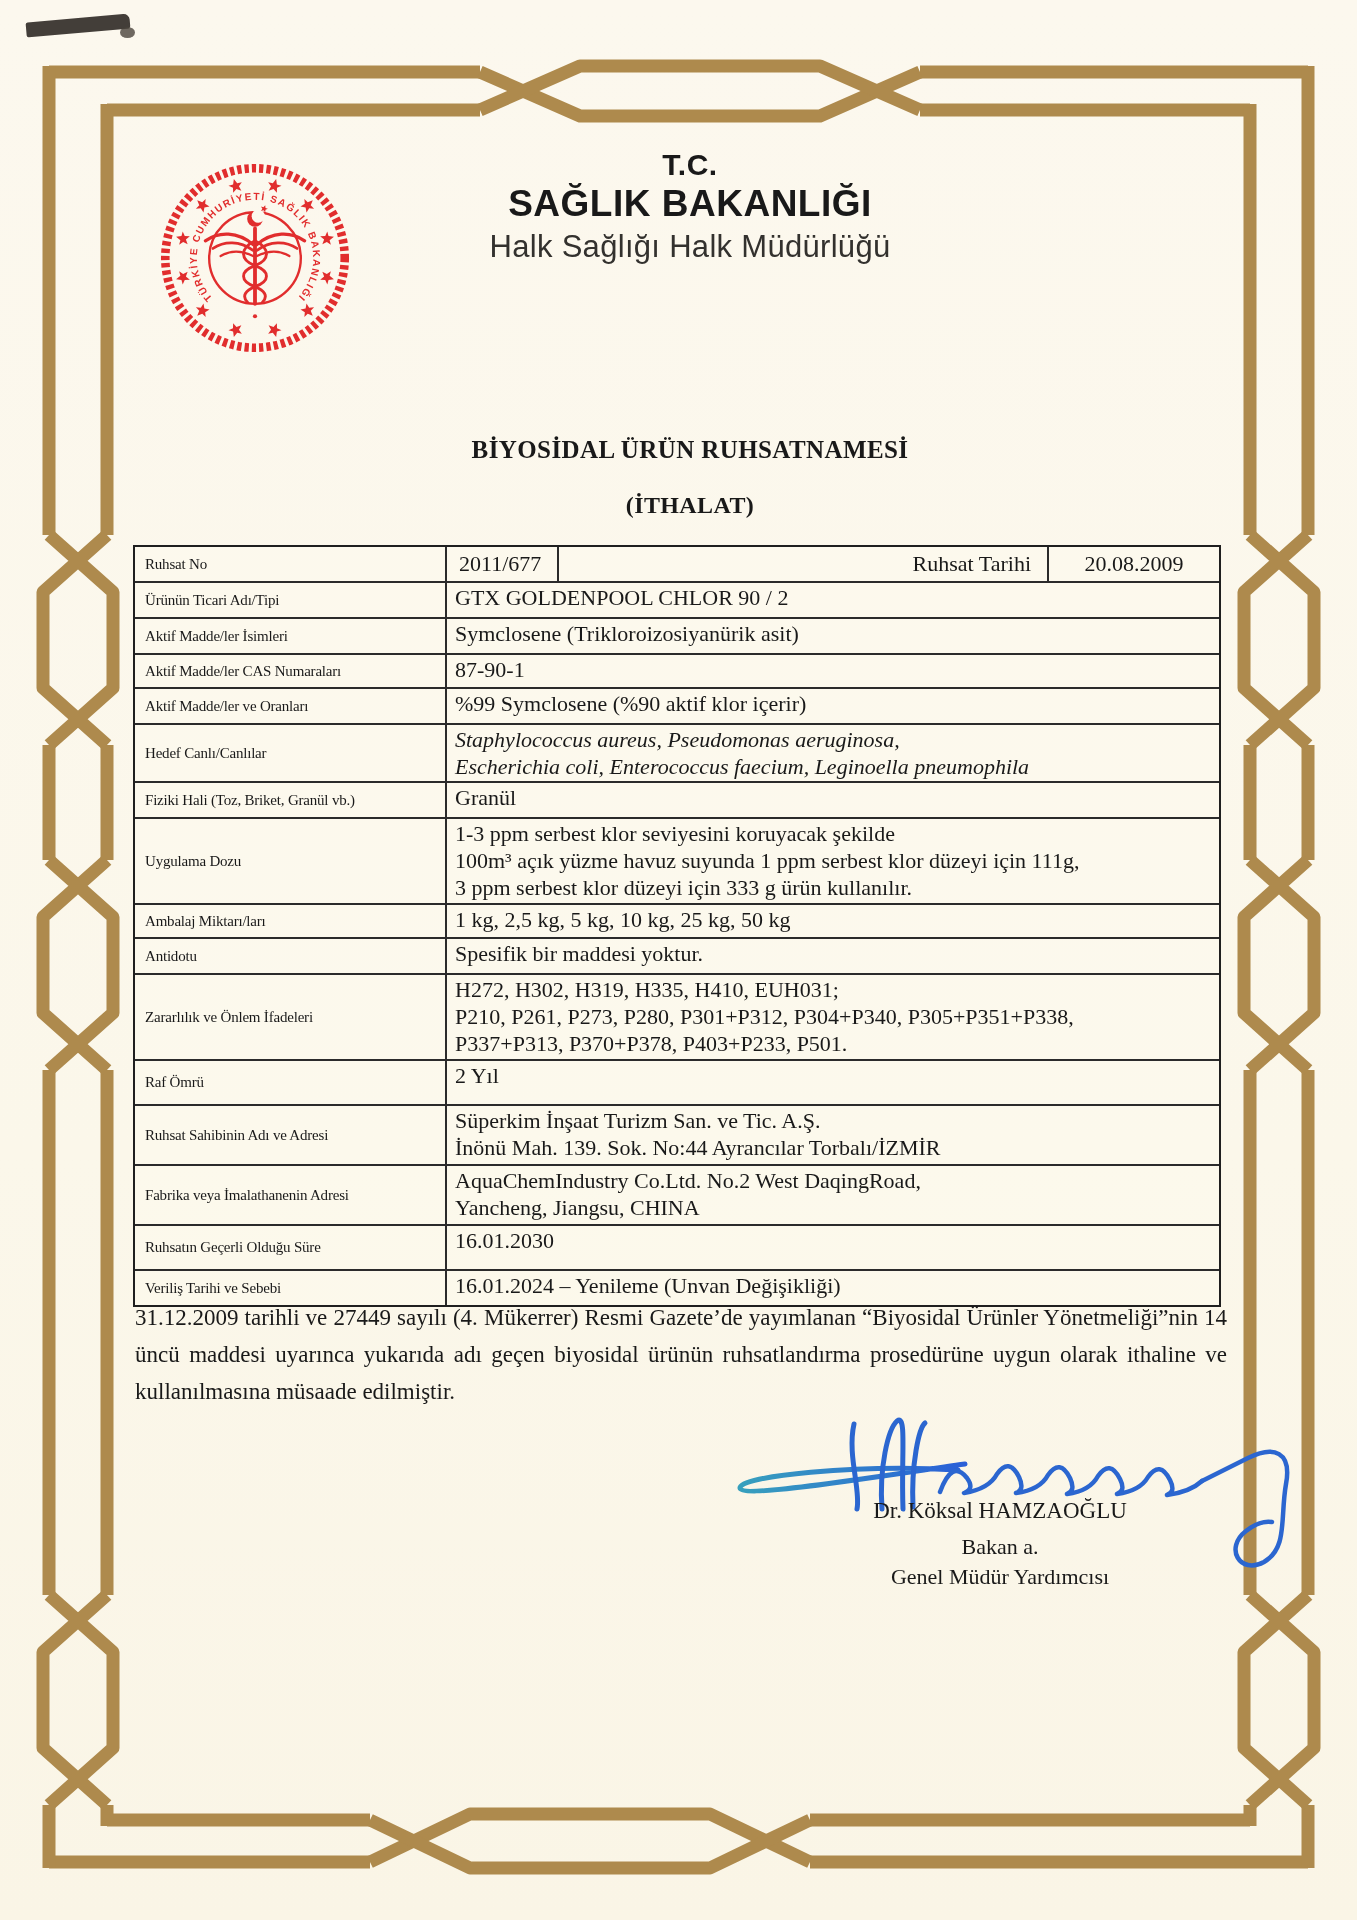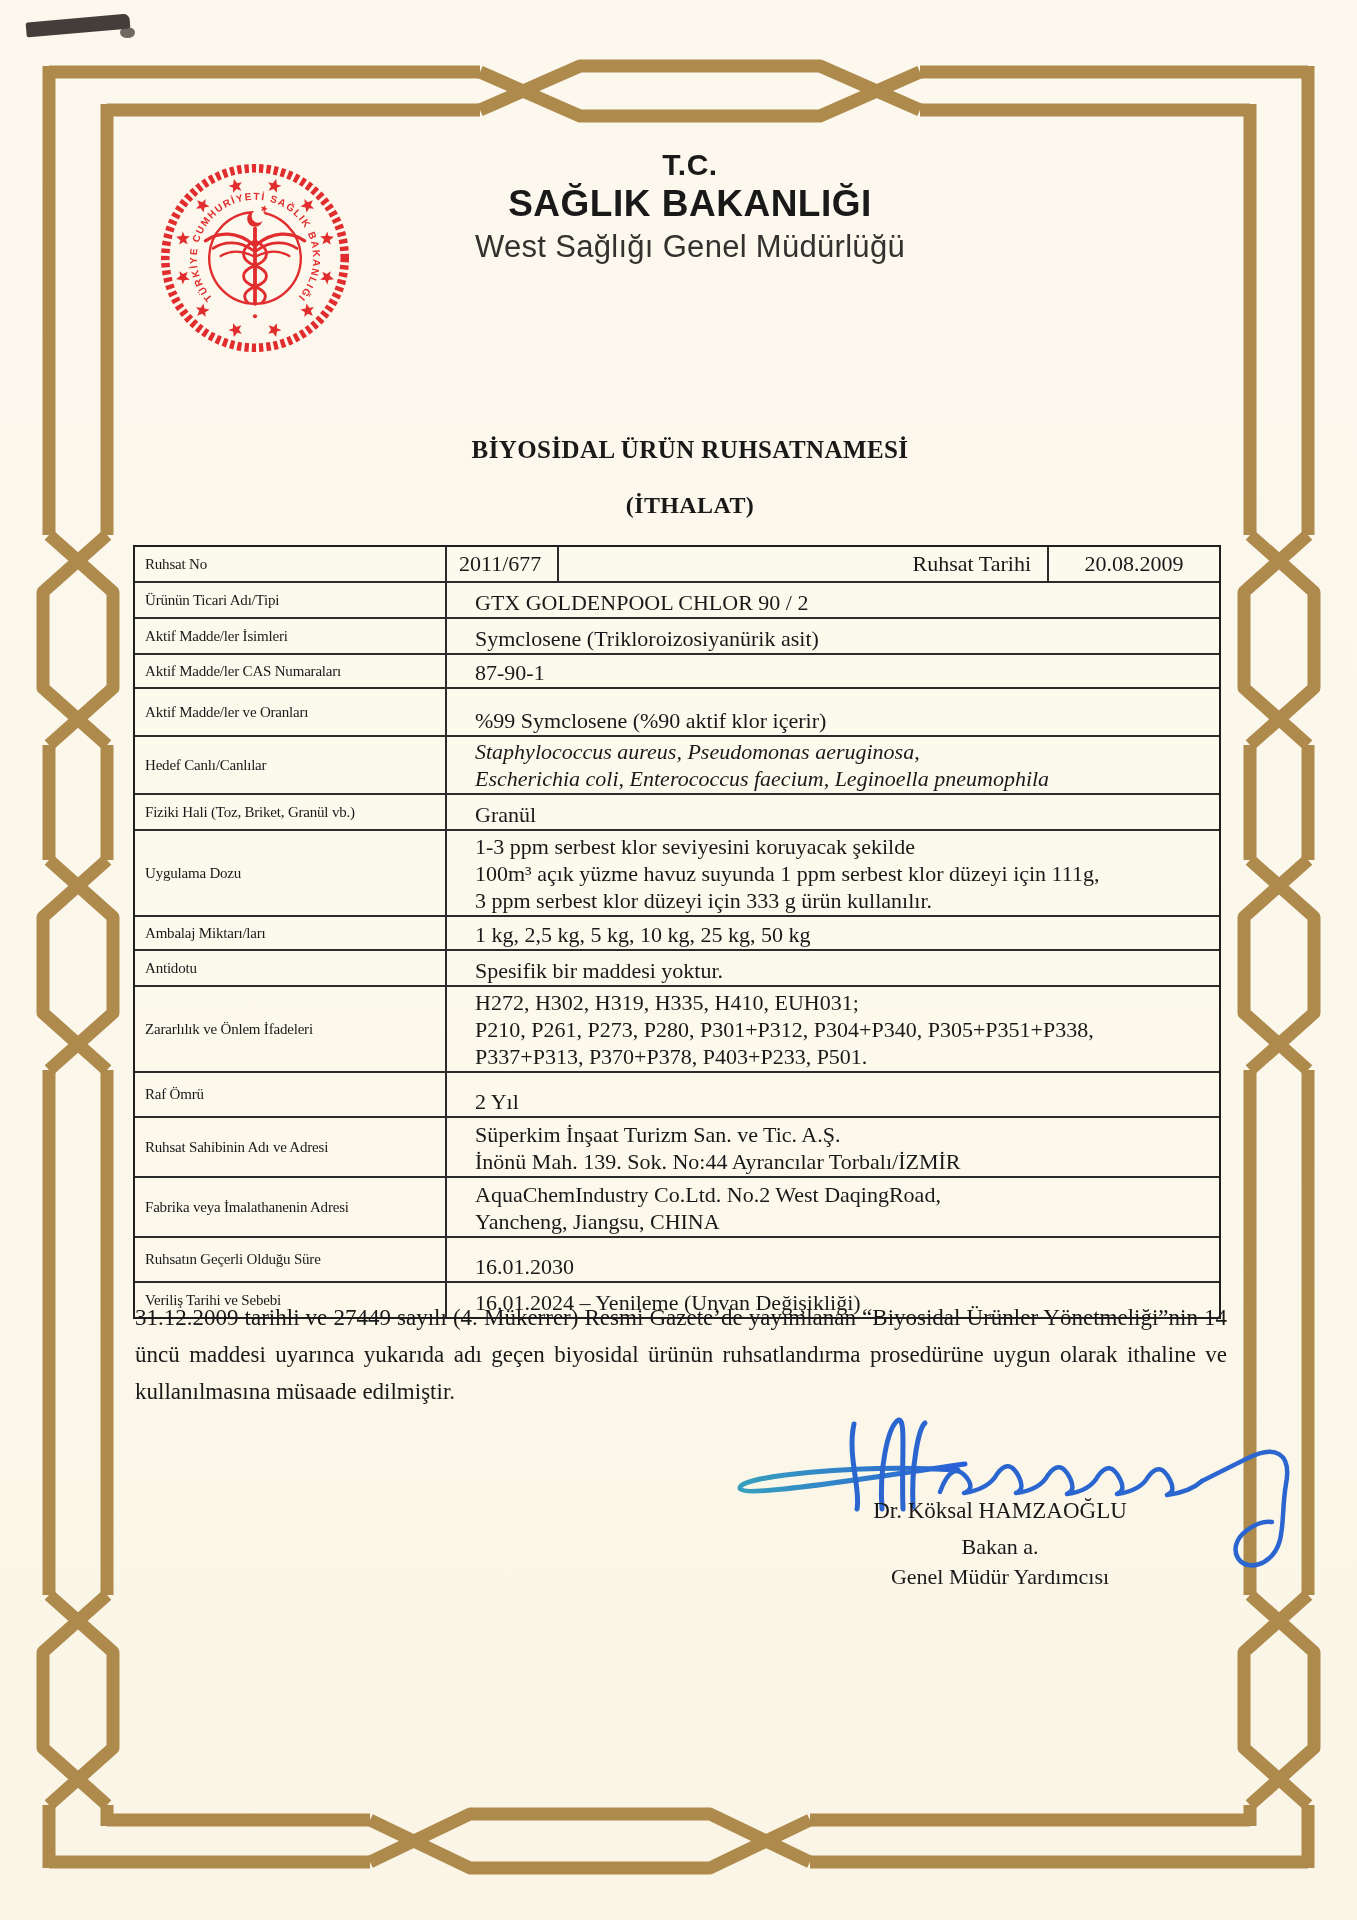--- a/index.html
+++ b/index.html
@@ -25,21 +25,21 @@
   
   .doc-title{left:340px;top:436px;width:700px;text-align:center;font-weight:bold;font-size:25px;letter-spacing:.4px;}
   .doc-sub{left:340px;top:492px;width:700px;text-align:center;font-weight:bold;font-size:24px;letter-spacing:.4px;}
 
   
   .rtable{left:133px;top:545px;width:1088px;border:2.5px solid #1f1f1f;box-sizing:border-box;background:rgba(255,252,240,.35);}
   .trow{display:flex;box-sizing:border-box;}
   .trow + .trow{border-top:2px solid #2b2b2b;}
   .tcell{display:flex;align-items:center;padding:1px 8px;box-sizing:border-box;font-size:22px;}
   .tlabel{width:312px;flex:none;border-right:2px solid #2b2b2b;font-size:15px;letter-spacing:-.2px;white-space:nowrap;padding-left:10px;}
-  .tvalue{flex:1;flex-direction:column;align-items:flex-start;justify-content:flex-end;line-height:27px;padding-left:28px;}
+  .tvalue{flex:1;flex-direction:column;align-items:flex-start;justify-content:flex-start;line-height:27px;padding-left:8px;}
   .tvalue span{display:block;}
   .tv-no{width:112px;flex:none;border-right:2px solid #2b2b2b;padding-left:12px;}
   .tv-mid{flex:1;justify-content:flex-end;border-right:2px solid #2b2b2b;padding-right:16px;}
   .tv-date{width:170px;flex:none;justify-content:center;}
   .italic .tvalue span{font-style:italic;}
 
   
   .law-par{left:135px;top:1300px;width:1092px;font-size:23px;line-height:1.6;text-align:justify;}
 
   
@@ -125,21 +125,21 @@
       <path d="M112,102 C 126,92 142,92 154,100" stroke-width="2.9"></path>
       <path d="M112,108 C 124,102 136,102 146,108" stroke-width="2.4"></path>
       <path d="M110,92 C 94,100 94,112 110,118 C 126,124 126,134 110,140 C 100,144 96,150 102,156" stroke-width="3"></path>
       <path d="M110,92 C 126,100 126,112 110,118 C 94,124 94,134 110,140 C 120,144 124,150 118,156" stroke-width="3"></path>
     </g>
   </svg>
 
   <div class="abs ministry">
     <div class="m-line1">T.C.</div>
     <div class="m-line2">SAĞLIK BAKANLIĞI</div>
-    <div class="m-line3">West Sağlığı Genel Müdürlüğü</div>
+    <div class="m-line3">Halk Sağlığı Halk Müdürlüğü</div>
   </div>
 
   <div class="abs doc-title">BİYOSİDAL ÜRÜN RUHSATNAMESİ</div>
   <div class="abs doc-sub">(İTHALAT)</div>
 
   <div class="abs rtable">
 
     <div class="trow" style="height:34px">
       <div class="tcell tlabel">
           <span>Ruhsat No</span>
@@ -175,21 +175,21 @@
 
     <div class="trow" style="height:34px">
       <div class="tcell tlabel">
           <span>Aktif Madde/ler CAS Numaraları</span>
         </div>
       <div class="tcell tvalue">
           <span>87-90-1</span>
         </div>
     </div>
 
-    <div class="trow" style="height:48px">
+    <div class="trow" style="height:36px">
       <div class="tcell tlabel">
           <span>Aktif Madde/ler ve Oranları</span>
         </div>
       <div class="tcell tvalue">
           <span>%99 Symclosene (%90 aktif klor içerir)</span>
         </div>
     </div>
 
     <div class="trow italic" style="height:58px">
       <div class="tcell tlabel">

